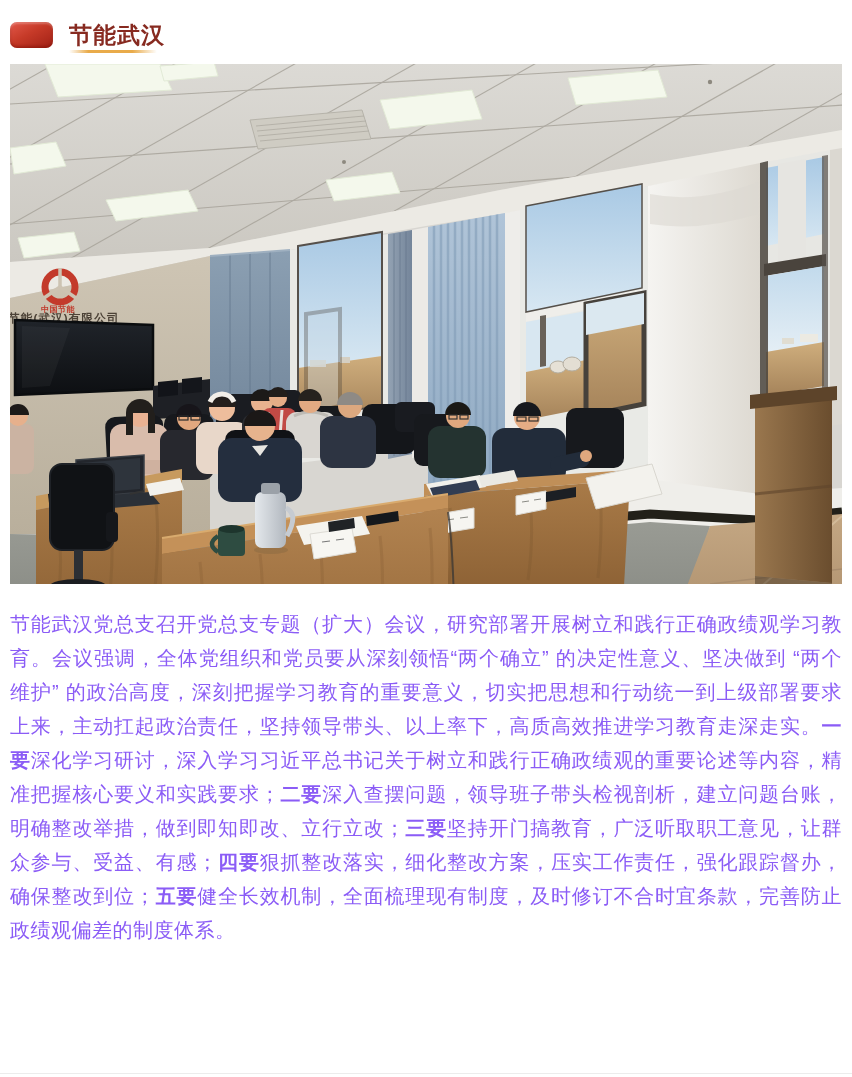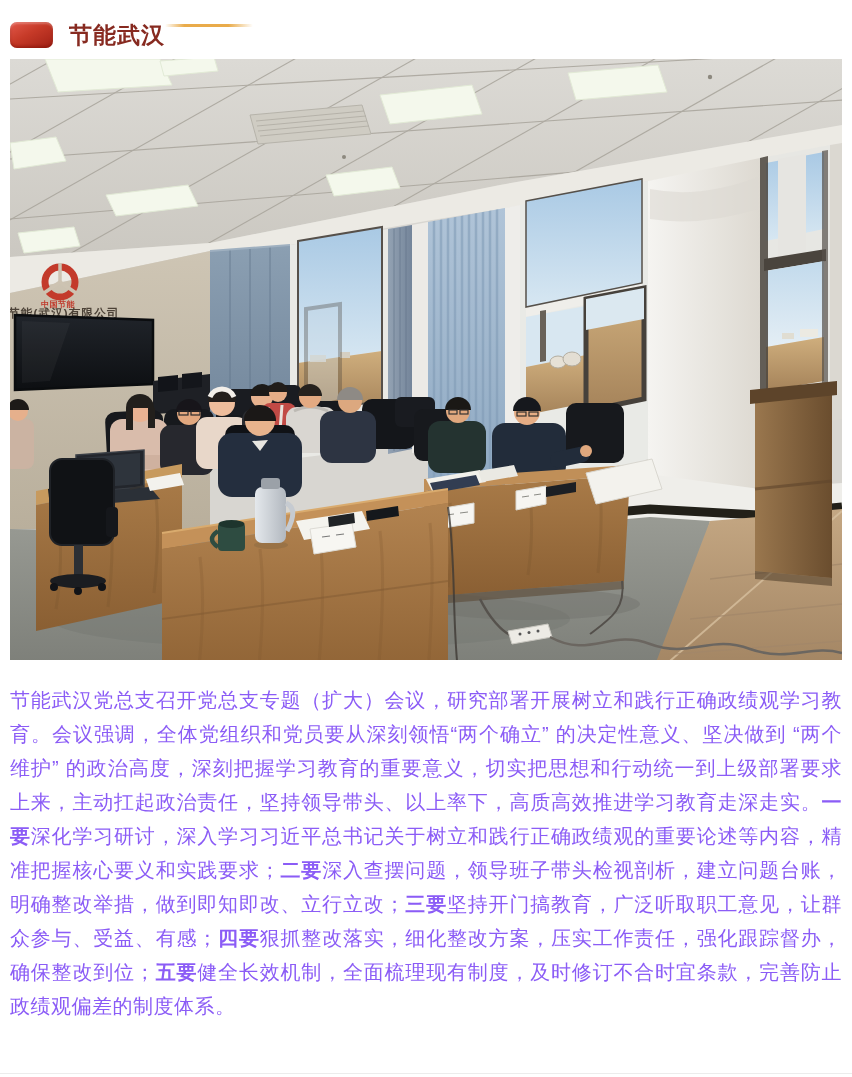--- a/index.html
+++ b/index.html
@@ -10,31 +10,31 @@
   }
   .header{
     padding:22px 0 0 10px;
     display:flex;align-items:flex-start;gap:16px;
   }
   .badge{
     display:block;width:43px;height:26px;border-radius:7px;
     background:linear-gradient(150deg,#e2584a 0%,#c63a28 45%,#a02015 100%);
     box-shadow:inset 0 -2px 3px rgba(120,10,0,.45), inset 0 2px 2px rgba(255,255,255,.25);
   }
-  .title-wrap{display:flex;}
+  .title-wrap{display:flex;flex-direction:column;}
   .title{
     margin:0;font-size:23px;line-height:26px;font-weight:bold;
     color:#872a20;letter-spacing:1px;
   }
   .underline{
     margin-top:2px;height:3px;width:88px;border-radius:2px;
     background:linear-gradient(90deg,rgba(233,171,74,0) 0%,#e9ab4a 22%,#e9ab4a 72%,rgba(233,171,74,0) 100%);
   }
   .photo{
-    margin:11px 10px 0 10px;width:832px;height:601px;display:block;
+    margin:11px 10px 0 10px;width:832px;height:520px;display:block;
     background:#d8d6d1;overflow:hidden;
   }
   .photo svg{display:block;}
   .article{
     margin:23px 10px 0 10px;
     font-size:20px;line-height:34px;letter-spacing:.5px;
     color:#8b5cf6;text-align:justify;
   }
   .article b{font-weight:bold;}
   .bottom-rule{

